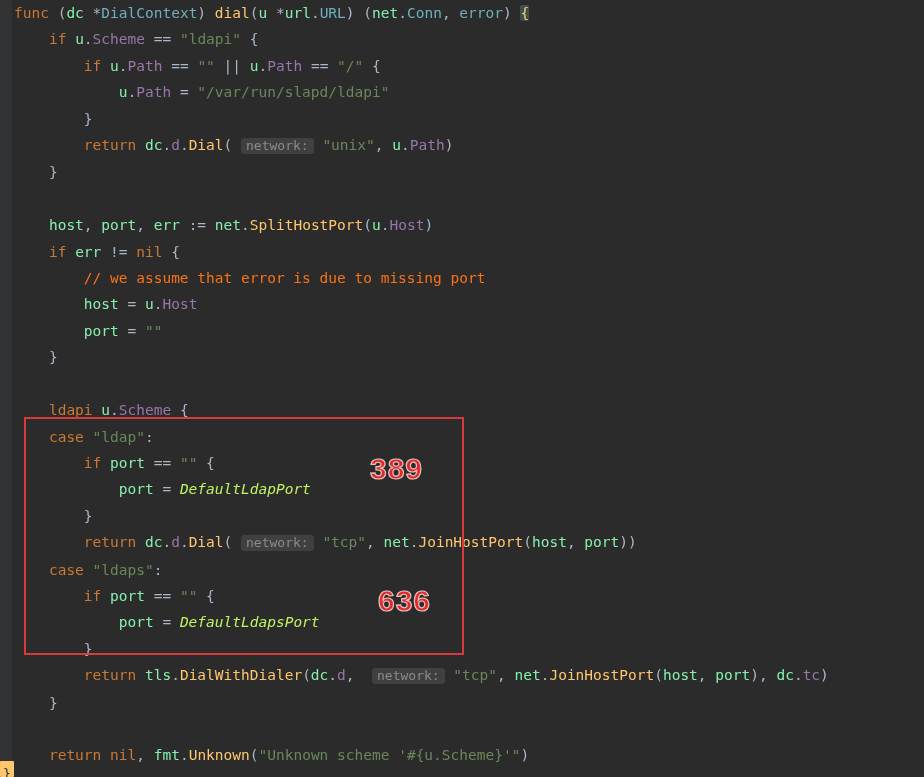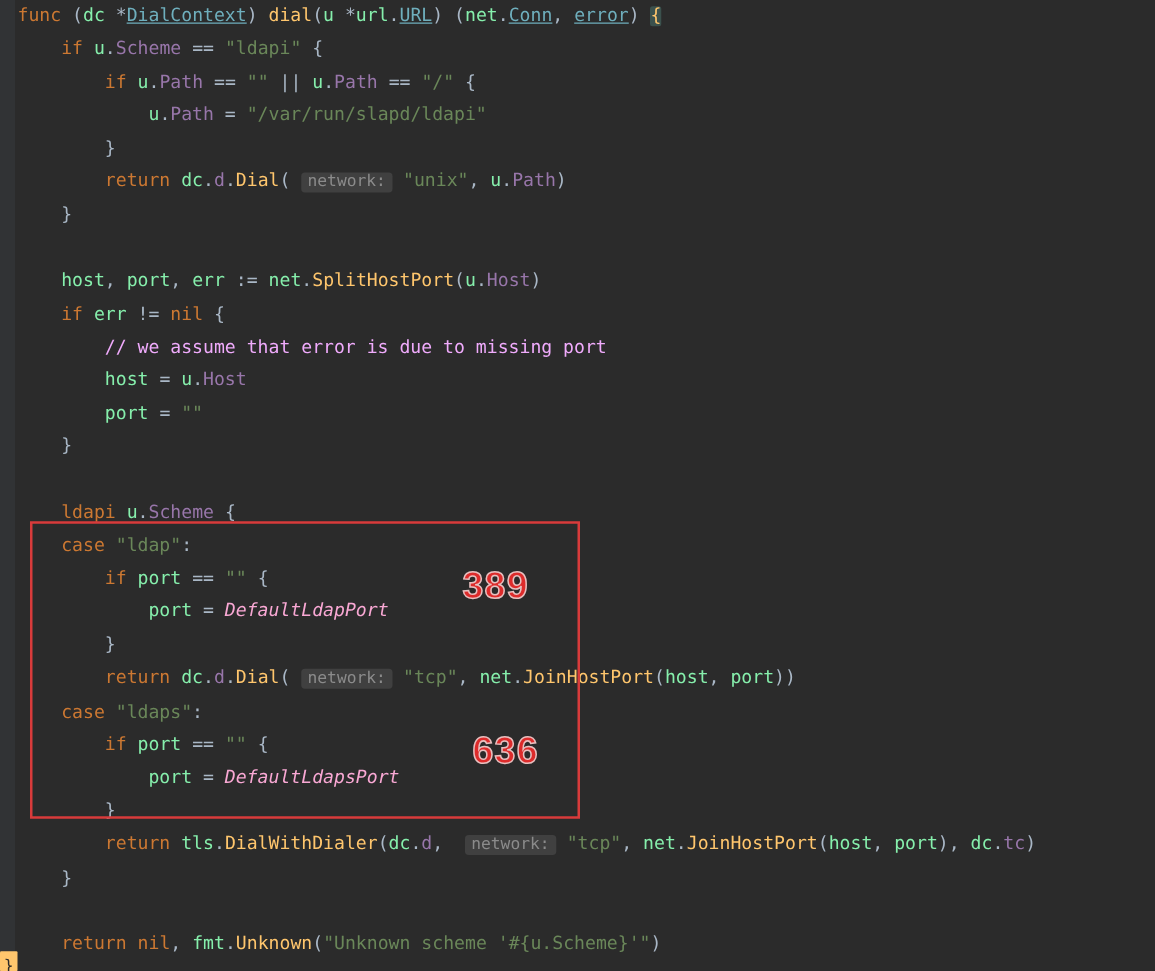--- a/index.html
+++ b/index.html
@@ -29,27 +29,27 @@
     margin: 0;
     padding: 0 0 0 14px;
     white-space: pre;
     color: #a9b7c6;
     position: relative;
     z-index: 2;
   }
   
   .kw  { color: #cc7832; }
   .fn  { color: #ffc66d; }
-  .typ { color: #6fafbd; text-decoration: underline; }
+  .typ { color: #6fafbd; }
   .id  { color: #86efac; }
   .var { color: #9876aa; }
   .str { color: #6a8759; }
-  .cmt { color: #f0abfc; }
+  .cmt { color: #f97316; }
   .pun { color: #a9b7c6; }
-  .itc { color: #f9a8d4; font-style: italic; }
+  .itc { color: #bef264; font-style: italic; }
   .hintbox {
     background: #404040;
     color: #8b8b8b;
     border-radius: 3px;
     padding: 0 5px 1px 5px;
     font-size: 13px;
   }
   .brace-hl { background: #3b514d; border-radius: 2px; }
   .redbox {
     position: absolute;

